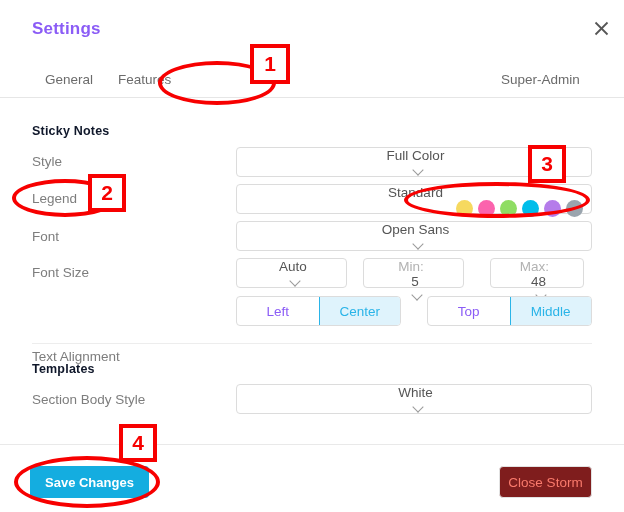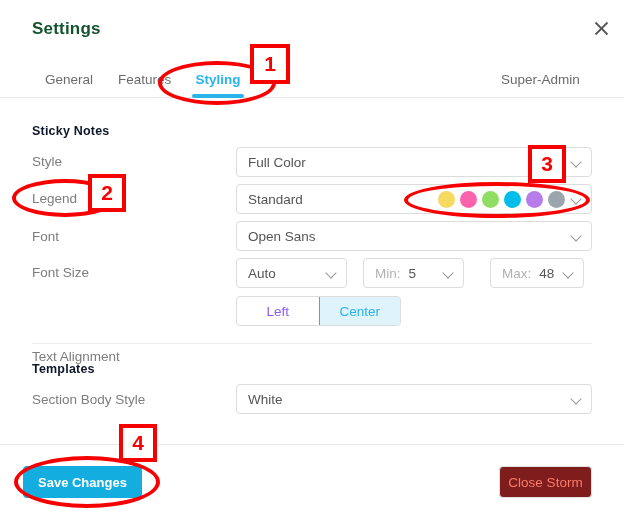--- a/index.html
+++ b/index.html
@@ -7,21 +7,21 @@
     width: 624px; height: 512px;
     background: #ffffff;
     font-family: "Liberation Sans", sans-serif;
     overflow: hidden;
   }
   #root { position: relative; width: 624px; height: 512px; background: #fff; }
 
   
   .modal-title {
     position: absolute; left: 32px; top: 19px;
-    font-size: 17px; font-weight: bold; color: #14532d;
+    font-size: 17px; font-weight: bold; color: #8b5cf6;
     letter-spacing: .2px;
   }
   .close-x {
     position: absolute; left: 588px; top: 15px;
     width: 26px; height: 26px;
     display: flex; align-items: center; justify-content: center;
     cursor: pointer;
   }
   .close-x svg { display: block; }
 
@@ -63,21 +63,21 @@
     white-space: nowrap;
   }
 
   
   .select {
     position: absolute;
     height: 30px;
     border: 1px solid #dcdcdc; border-radius: 4px; background: #fff;
     display: flex; align-items: center;
     padding: 0 8px 0 11px;
-    font-size: 13.5px; color: #555; cursor: pointer;
+    font-size: 13.5px; color: #555; cursor: pointer; flex-direction: column;
   }
   .select .sel-value { flex: 0 0 auto; }
   .select .spacer { flex: 1 1 auto; }
   .chev {
     flex: 0 0 auto; width: 12px; height: 12px; margin-left: 6px;
     position: relative;
   }
   .chev::before {
     content: ""; position: absolute; left: 1px; top: 2px;
     width: 7px; height: 7px;
@@ -102,21 +102,21 @@
     height: 100%;
   }
   .seg-btn.on { background: #dff3fc; color: #2ab4e8; }
   .seg-btn.div-l { border-left: 1px solid #2ab4e8; }
 
   
   .footer-divider {
     position: absolute; left: 0; top: 444px; width: 624px; height: 1px; background: #e9e9e9;
   }
   .btn-primary {
-    position: absolute; left: 23px; top: 466px;
+    position: absolute; left: 30px; top: 466px;
     height: 32px; padding: 0 15px;
     background: #14ade0; color: #fff; border: none; border-radius: 4px;
     font-family: "Liberation Sans", sans-serif;
     font-size: 13px; font-weight: bold; cursor: pointer;
     display: flex; align-items: center; justify-content: center;
   }
   .btn-secondary {
     position: absolute; left: 499px; top: 466px;
     height: 32px; width: 93px;
     background: #7f1d1d; color: #fa7a6c;
@@ -154,24 +154,20 @@
       <line x1="13.5" y1="1.5" x2="1.5" y2="13.5" stroke="#555" stroke-width="1.8"></line>
     </svg>
   </div>
 
   <div class="tabbar">
     <div class="tab tab-general">
       <span>General</span>
     </div>
     <div class="tab tab-features">
       <span>Features</span>
-    </div>
-    <div class="tab tab-styling active">
-      <span>Styling</span>
-      <span class="tab-underline"></span>
     </div>
     <div class="tab tab-superadmin">
       <span>Super-Admin</span>
     </div>
   </div>
 
   <div class="section-heading" style="top:124px;">Sticky Notes</div>
 
   <div class="row-label" style="top:154px;">Style</div>
   <div class="select" style="left:236px; top:147px; width:356px;">
@@ -224,20 +220,28 @@
 
   <div class="seg" style="left:236px; top:296px; width:165px;">
     <div class="seg-btn" style="width:82px;">
       <span>Left</span>
     </div>
     <div class="seg-btn on div-l" style="width:82px;">
       <span>Center</span>
     </div>
   </div>
 
+  <div class="seg" style="left:427px; top:296px; width:165px;">
+    <div class="seg-btn" style="width:82px;">
+      <span>Top</span>
+    </div>
+    <div class="seg-btn on div-l" style="width:82px;">
+      <span>Middle</span>
+    </div>
+  </div>
 
   <div class="divider" style="top:343px;"></div>
 
   <div class="section-heading" style="top:362px;">Templates</div>
 
   <div class="row-label" style="top:392px;">Section Body Style</div>
   <div class="select" style="left:236px; top:384px; width:356px;">
     <span class="sel-value">White</span>
     <span class="spacer"></span>
     <span class="chev"></span>

